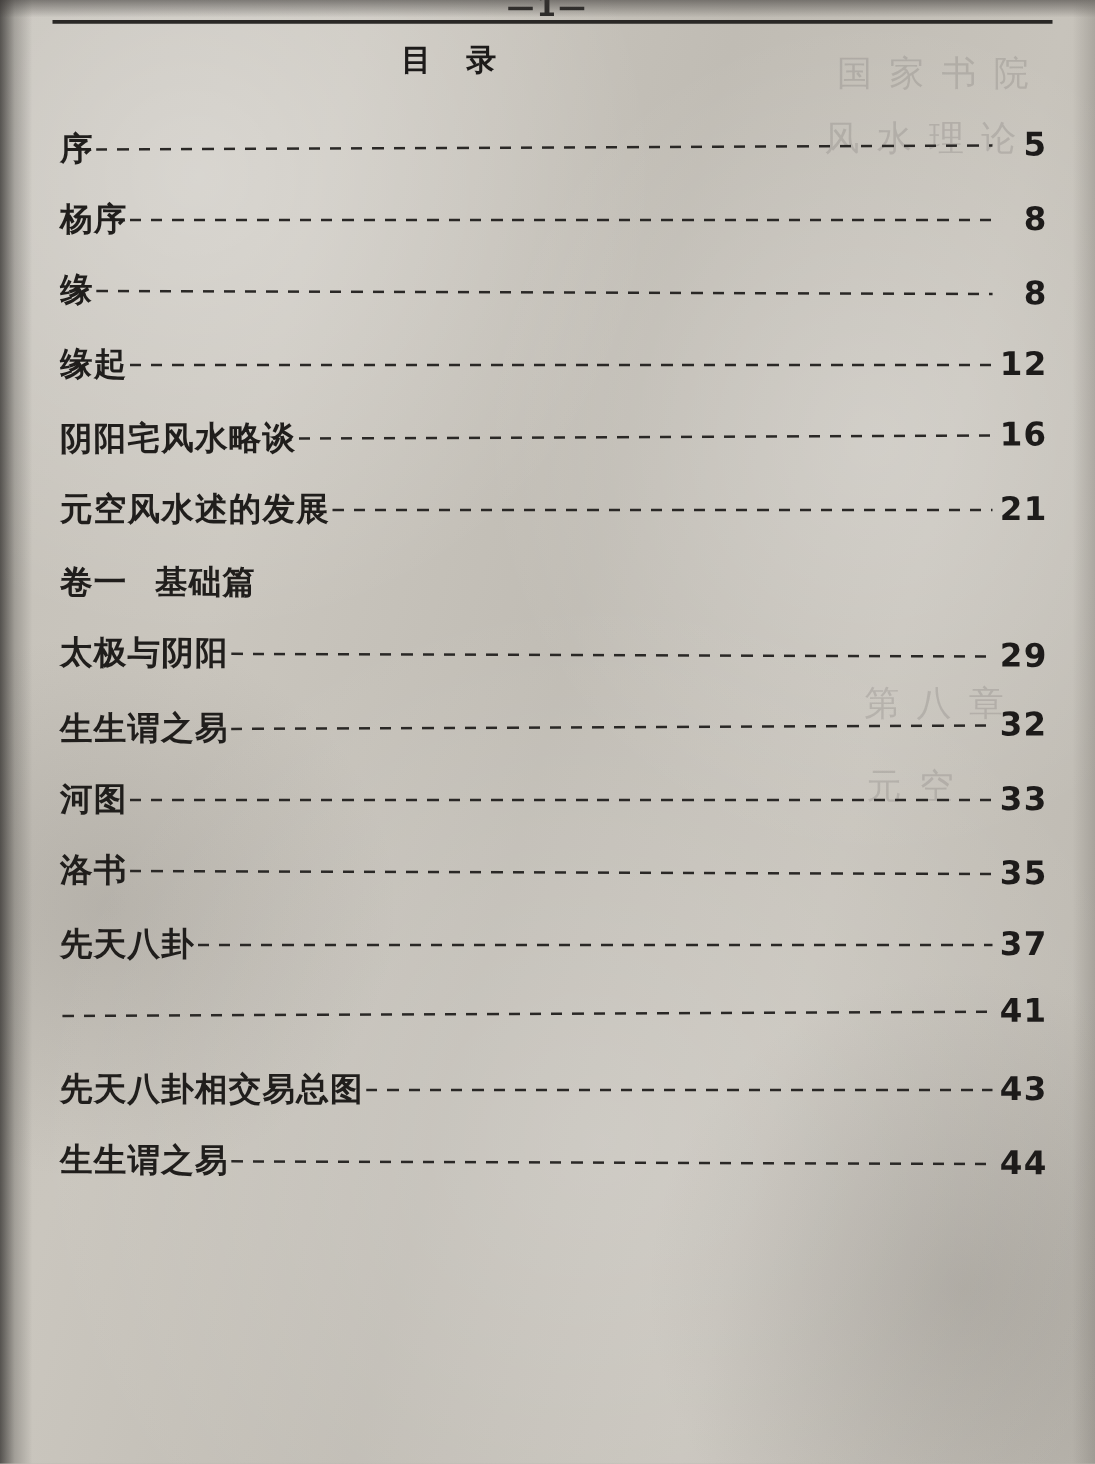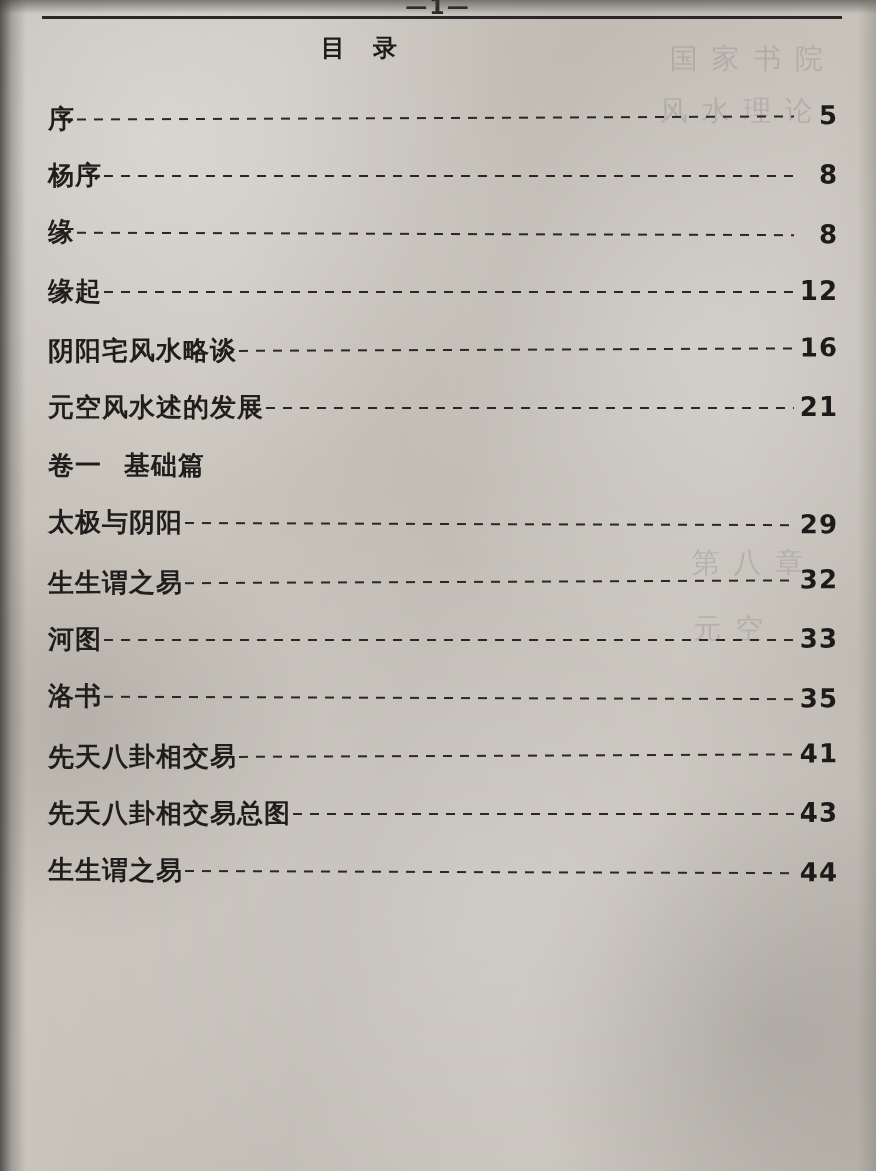--- a/index.html
+++ b/index.html
@@ -234,23 +234,27 @@
       <span class="leader"></span>
       <span class="toc-page">33</span>
     </div>
 
     <div class="toc-row skew2">
       <span class="toc-label">洛书</span>
       <span class="leader"></span>
       <span class="toc-page">35</span>
     </div>
 
-
-    <div class="toc-row skew1">
-      <span class="toc-label">先天八卦相交易</span>
+    <div class="toc-row">
+      <span class="toc-label">先天八卦</span>
+      <span class="leader"></span>
+      <span class="toc-page">37</span>
+    </div>
+
+    <div class="toc-row skew1">
       <span class="leader"></span>
       <span class="toc-page">41</span>
     </div>
 
     <div class="toc-row">
       <span class="toc-label">先天八卦相交易总图</span>
       <span class="leader"></span>
       <span class="toc-page">43</span>
     </div>
 

